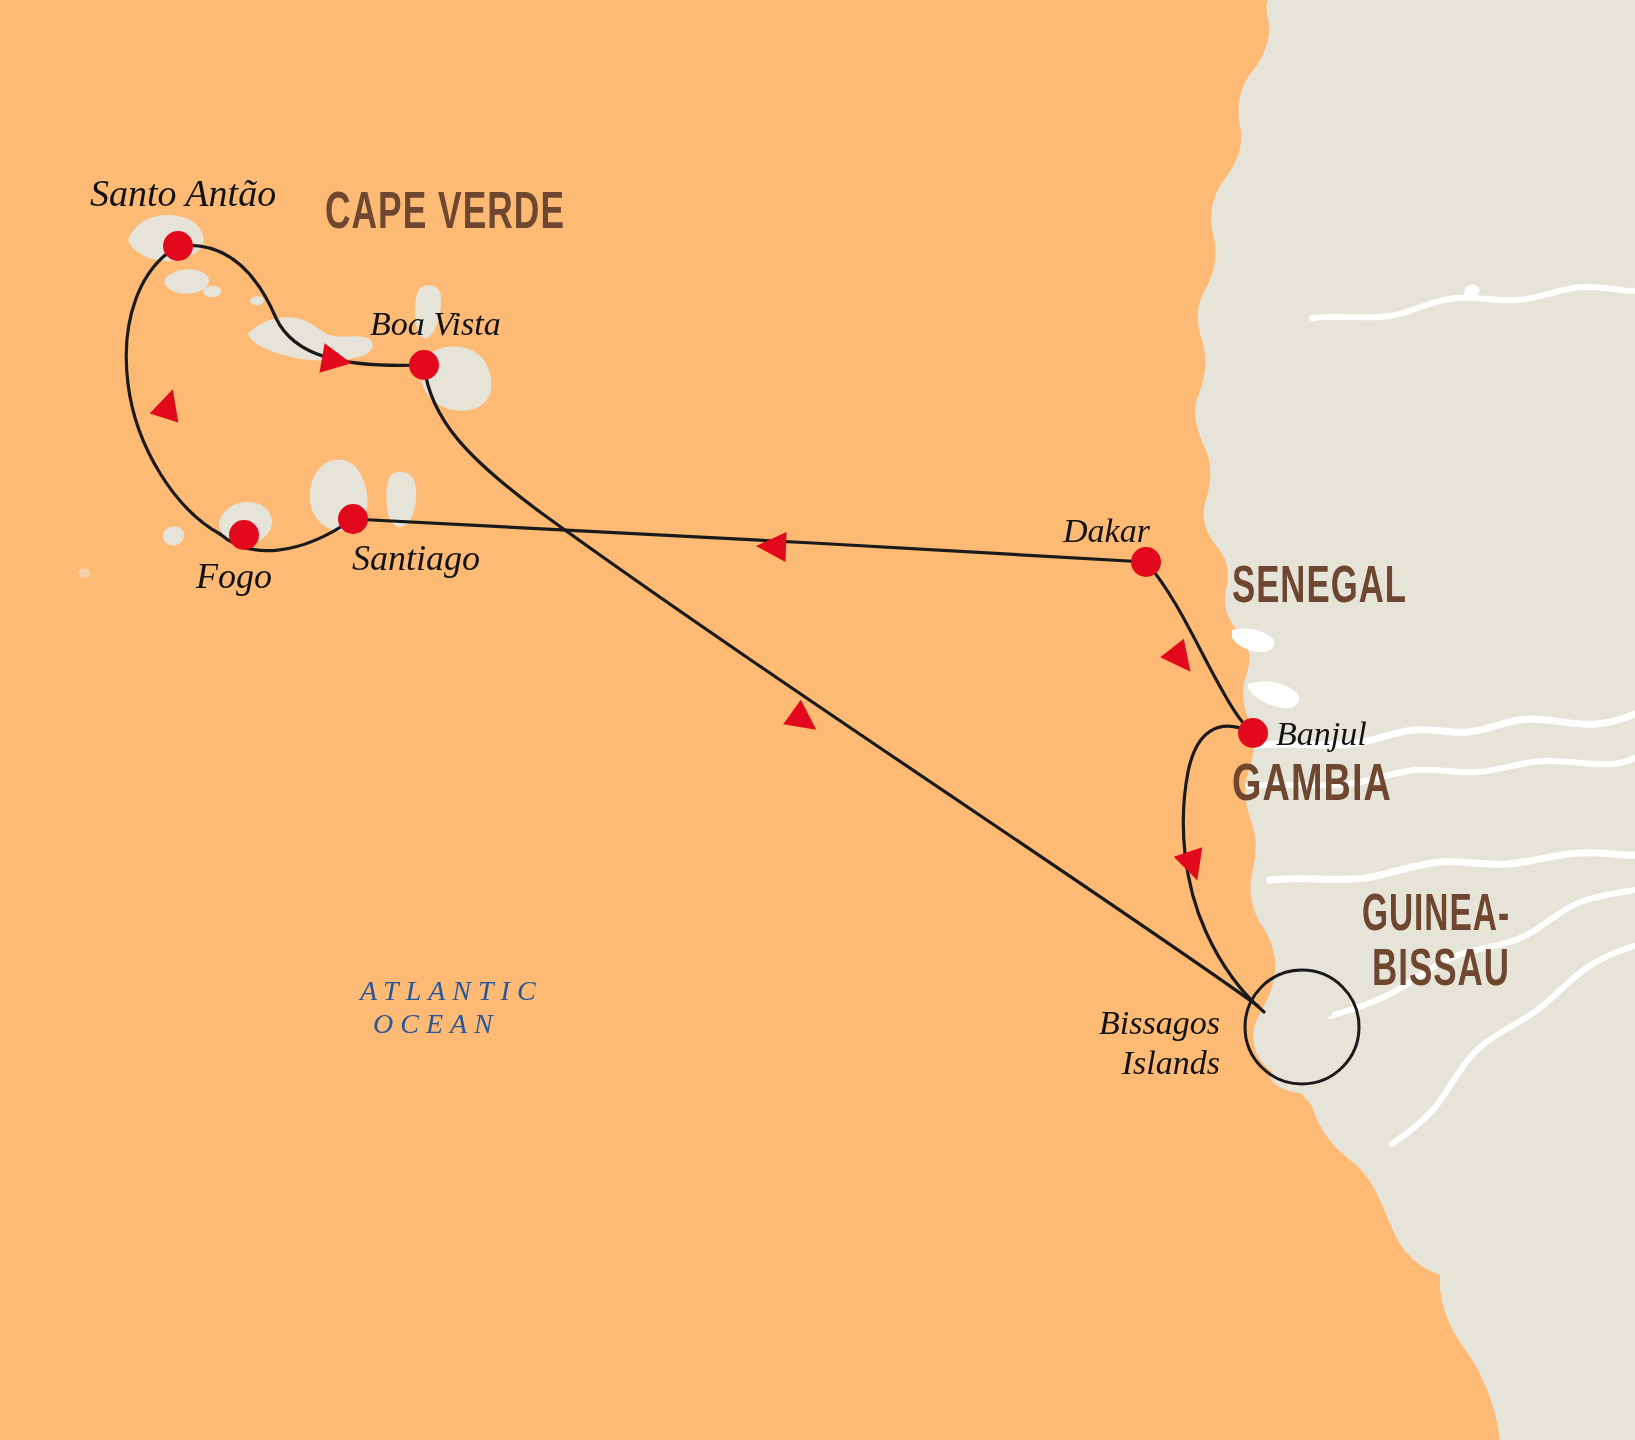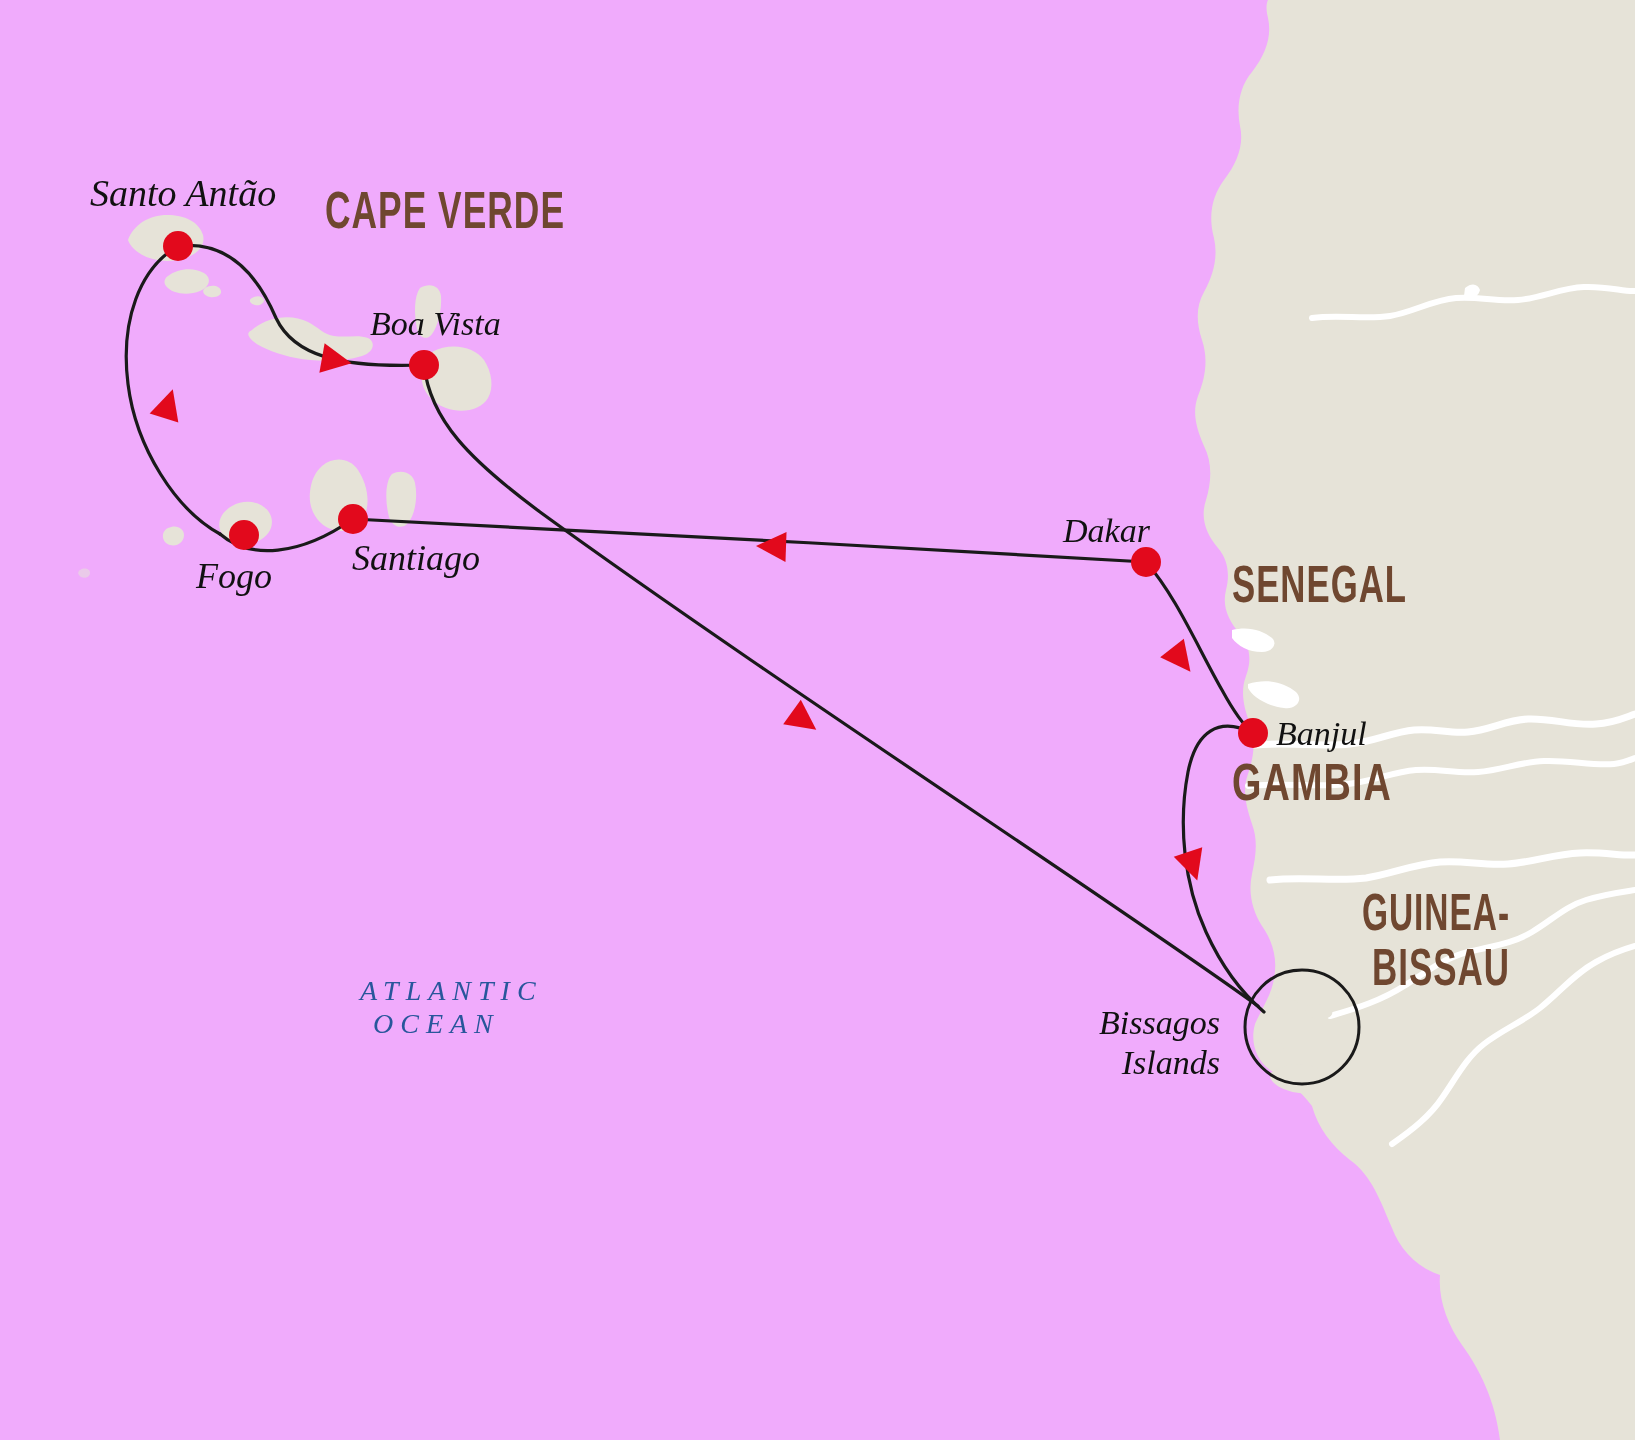--- a/index.html
+++ b/index.html
@@ -5,21 +5,21 @@
 <style>
   html, body {
     margin: 0;
     padding: 0;
     background: #ffffff;
   }
   #map-root {
     position: relative;
     width: 1635px;
     height: 1440px;
-    background: #f0abfc;
+    background: #fdba74;
     overflow: hidden;
     font-family: "Liberation Serif", serif;
   }
   #map-svg {
     position: absolute;
     top: 0;
     left: 0;
     width: 1635px;
     height: 1440px;
     display: block;

